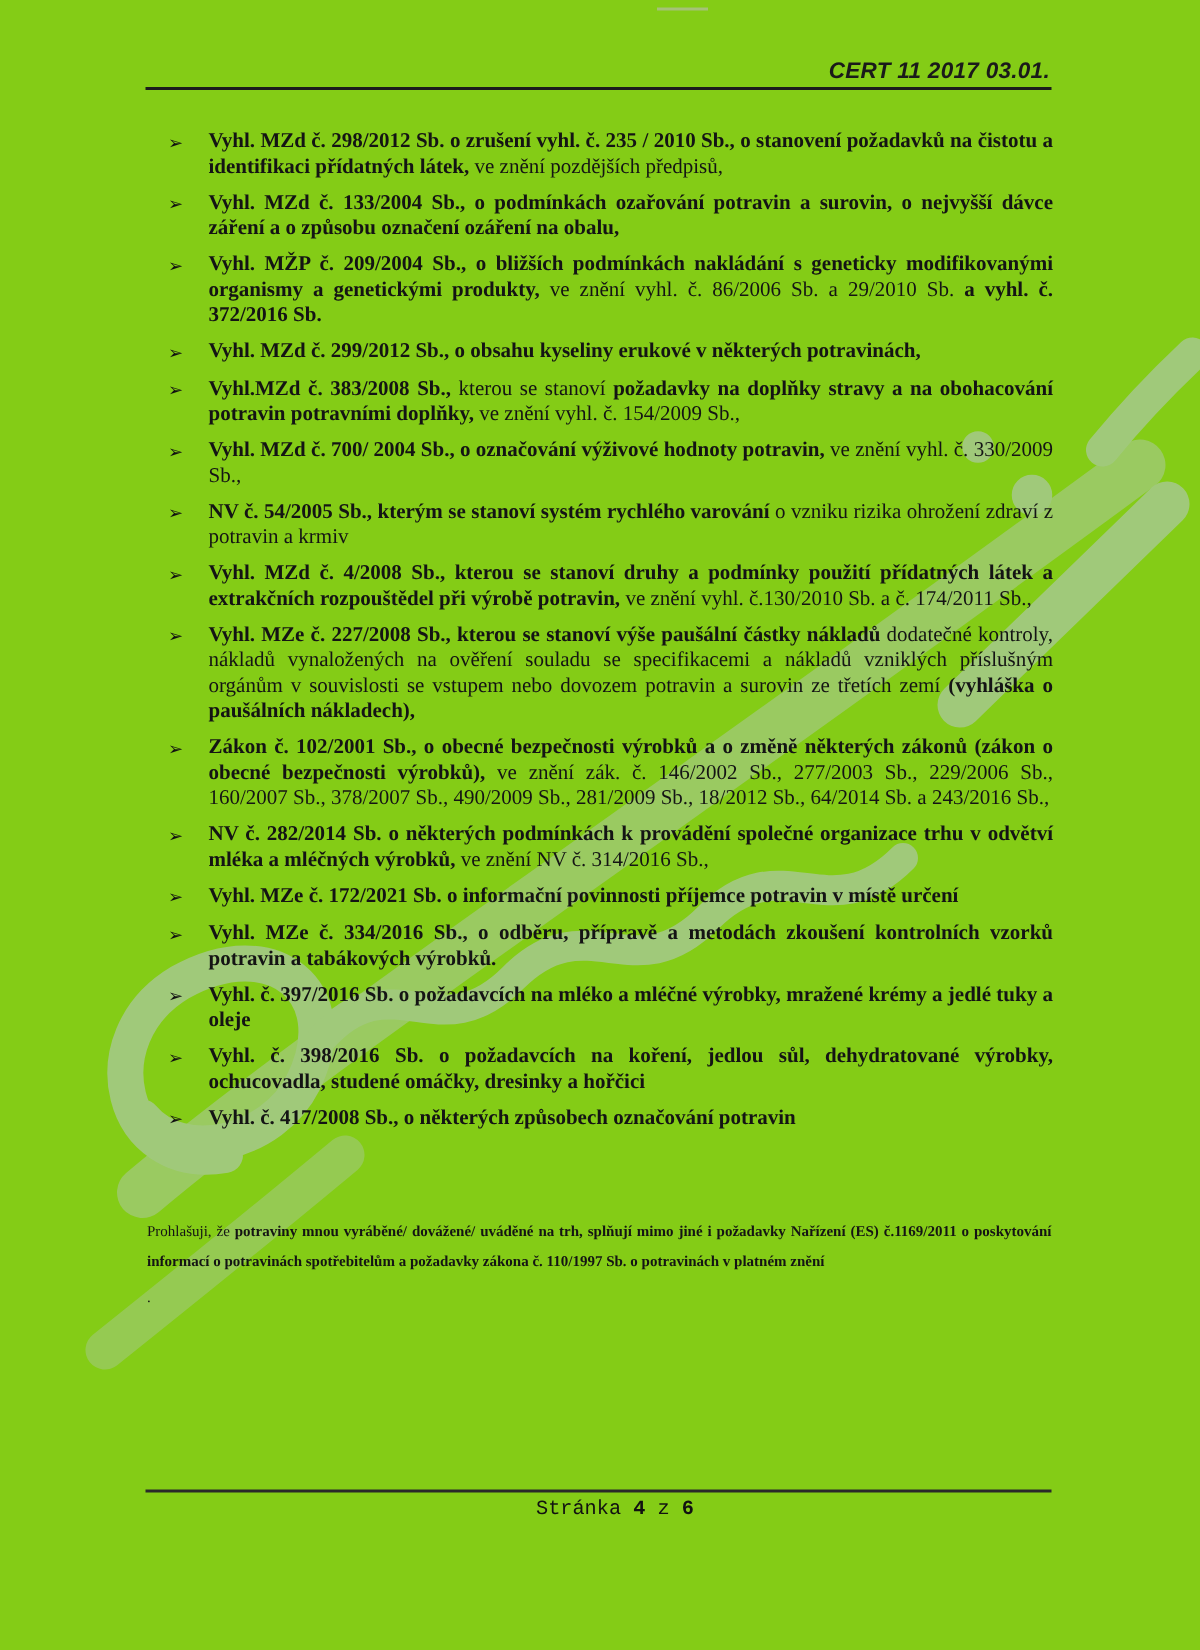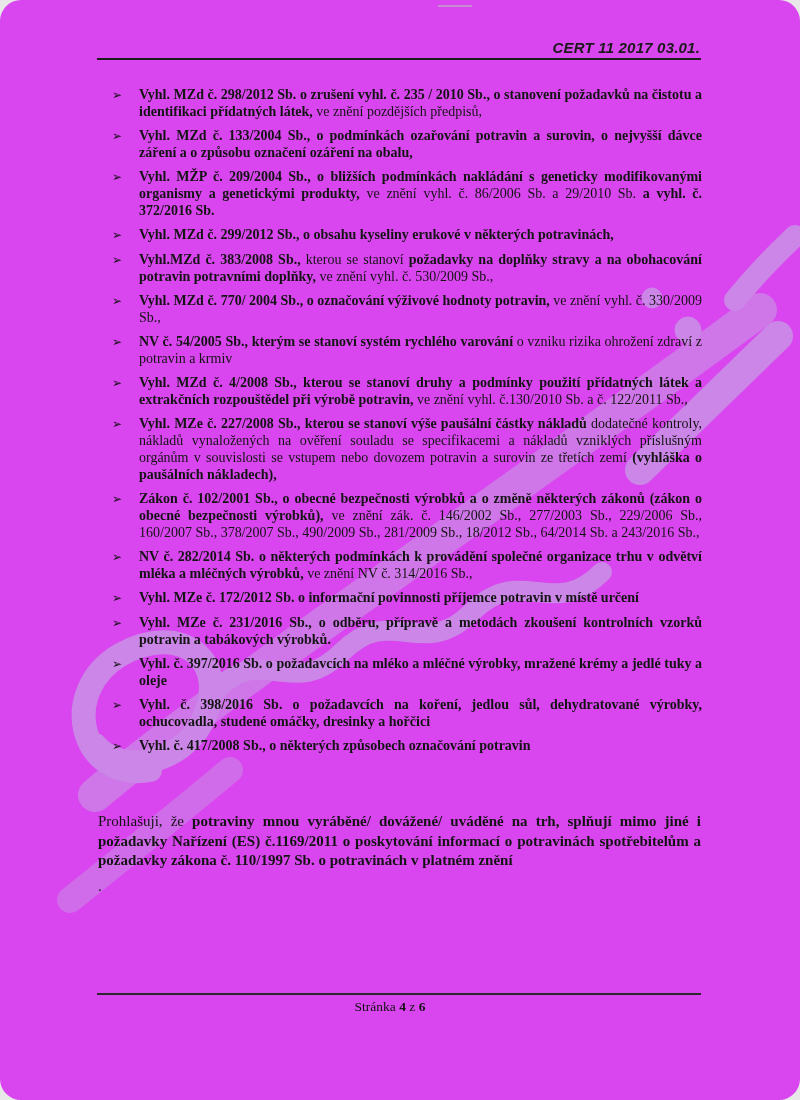--- a/index.html
+++ b/index.html
@@ -1,45 +1,45 @@
 <!DOCTYPE html>
 <html><head>
 <meta charset="utf-8">
 <style>
   html,body{margin:0;padding:0;background:#e8e8e8;}
   .page{
-    position:relative;width:800px;height:1100px;margin:0 auto;background:#d946ef;
-    font-family:"Liberation Serif",serif;color:#141414;overflow:hidden;border-radius:21px;
+    position:relative;width:800px;height:1100px;margin:0 auto;background:#84cc16;
+    font-family:"Liberation Serif",serif;color:#141414;overflow:hidden;
   }
   .wm{position:absolute;top:0;left:0;z-index:0;}
   .content{position:relative;z-index:1;}
   .scan-mark{position:absolute;top:5px;left:438px;width:34px;height:2px;background:#bbb;opacity:.6;}
   .header-code{
     position:absolute;top:39px;right:100px;
     font-family:"Liberation Sans",sans-serif;font-weight:bold;font-style:italic;
     font-size:15px;letter-spacing:.2px;color:#1a1a1a;
   }
   .header-rule{position:absolute;top:58px;left:97px;width:604px;height:2px;background:#1c1c1c;}
   ul.law-list{
     position:absolute;top:86px;left:112px;width:590px;margin:0;padding:0;list-style:none;
   }
   ul.law-list li{display:flex;margin:0 0 7px 0;}
   .bullet{flex:0 0 27px;font-size:12px;line-height:17px;padding-top:1px;color:#111;}
   .itext{flex:1;font-size:14px;line-height:17px;text-align:justify;}
   .b{font-weight:bold;}
   .paras{
     position:absolute;top:812px;left:98px;width:603px;
-    font-size:15px;line-height:19.5px;text-align:justify;
+    font-size:10px;line-height:19.5px;text-align:justify;
   }
   .paras p{margin:0 0 9px 0;}
   .paras p.p-dot{margin:0 0 2px 0;line-height:12px;}
   .footer-rule{position:absolute;top:993px;left:97px;width:604px;height:1.5px;background:#2a2a2a;}
   .footer{
-    position:absolute;top:999px;left:88px;width:604px;text-align:center;
-    font-family:Liberation Serif, serif;font-size:13.5px;color:#111;
+    position:absolute;top:999px;left:108px;width:604px;text-align:center;
+    font-family:Liberation Mono, monospace;font-size:13.5px;color:#111;
   }
 </style>
 </head>
 <body>
 
 <div class="page">
 
   <svg class="wm" width="800" height="1100" viewBox="0 0 800 1100" aria-hidden="true">
     <g fill="none" stroke-linecap="round" opacity="0.5" stroke="#bdc7de">
       <path d="M95,795 C220,690 420,560 760,310" stroke-width="34" opacity="0.75"></path>
@@ -72,53 +72,53 @@
         <li>
           <span class="bullet">➢</span>
           <div class="itext"><span class="b">Vyhl. MŽP č. 209/2004 Sb., o bližších podmínkách nakládání s geneticky modifikovanými organismy a genetickými produkty,</span><span> ve znění vyhl. č. 86/2006 Sb. a 29/2010 Sb. </span><span class="b">a vyhl. č. 372/2016 Sb.</span></div>
         </li>
         <li>
           <span class="bullet">➢</span>
           <div class="itext"><span class="b">Vyhl. MZd č. 299/2012 Sb., o obsahu kyseliny erukové v některých potravinách,</span></div>
         </li>
         <li>
           <span class="bullet">➢</span>
-          <div class="itext"><span class="b">Vyhl.MZd č. 383/2008 Sb.,</span><span> kterou se stanoví </span><span class="b">požadavky na doplňky stravy a na obohacování potravin potravními doplňky,</span><span> ve znění vyhl. č. 530/2009 Sb.,</span></div>
+          <div class="itext"><span class="b">Vyhl.MZd č. 383/2008 Sb.,</span><span> kterou se stanoví </span><span class="b">požadavky na doplňky stravy a na obohacování potravin potravními doplňky,</span><span> ve znění vyhl. č. 154/2009 Sb.,</span></div>
         </li>
         <li>
           <span class="bullet">➢</span>
-          <div class="itext"><span class="b">Vyhl. MZd č. 770/ 2004 Sb., o označování výživové hodnoty potravin,</span><span> ve znění vyhl. č. 330/2009 Sb.,</span></div>
+          <div class="itext"><span class="b">Vyhl. MZd č. 700/ 2004 Sb., o označování výživové hodnoty potravin,</span><span> ve znění vyhl. č. 330/2009 Sb.,</span></div>
         </li>
         <li>
           <span class="bullet">➢</span>
           <div class="itext"><span class="b">NV č. 54/2005 Sb., kterým se stanoví systém rychlého varování</span><span> o vzniku rizika ohrožení zdraví z potravin a krmiv</span></div>
         </li>
         <li>
           <span class="bullet">➢</span>
-          <div class="itext"><span class="b">Vyhl. MZd č. 4/2008 Sb., kterou se stanoví druhy a podmínky použití přídatných látek a extrakčních rozpouštědel při výrobě potravin,</span><span> ve znění vyhl. č.130/2010 Sb. a č. 122/2011 Sb.,</span></div>
+          <div class="itext"><span class="b">Vyhl. MZd č. 4/2008 Sb., kterou se stanoví druhy a podmínky použití přídatných látek a extrakčních rozpouštědel při výrobě potravin,</span><span> ve znění vyhl. č.130/2010 Sb. a č. 174/2011 Sb.,</span></div>
         </li>
         <li>
           <span class="bullet">➢</span>
           <div class="itext"><span class="b">Vyhl. MZe č. 227/2008 Sb., kterou se stanoví výše paušální částky nákladů</span><span> dodatečné kontroly, nákladů vynaložených na ověření souladu se specifikacemi a nákladů vzniklých příslušným orgánům v souvislosti se vstupem nebo dovozem potravin a surovin ze třetích zemí </span><span class="b">(vyhláška o paušálních nákladech),</span></div>
         </li>
         <li>
           <span class="bullet">➢</span>
           <div class="itext"><span class="b">Zákon č. 102/2001 Sb., o obecné bezpečnosti výrobků a o změně některých zákonů (zákon o obecné bezpečnosti výrobků),</span><span> ve znění zák. č. 146/2002 Sb., 277/2003 Sb., 229/2006 Sb., 160/2007 Sb., 378/2007 Sb., 490/2009 Sb., 281/2009 Sb., 18/2012 Sb., 64/2014 Sb. a 243/2016 Sb.,</span></div>
         </li>
         <li>
           <span class="bullet">➢</span>
           <div class="itext"><span class="b">NV č. 282/2014 Sb. o některých podmínkách k provádění společné organizace trhu v odvětví mléka a mléčných výrobků,</span><span> ve znění NV č. 314/2016 Sb.,</span></div>
         </li>
         <li>
           <span class="bullet">➢</span>
-          <div class="itext"><span class="b">Vyhl. MZe č. 172/2012 Sb. o informační povinnosti příjemce potravin v místě určení</span></div>
+          <div class="itext"><span class="b">Vyhl. MZe č. 172/2021 Sb. o informační povinnosti příjemce potravin v místě určení</span></div>
         </li>
         <li>
           <span class="bullet">➢</span>
-          <div class="itext"><span class="b">Vyhl. MZe č. 231/2016 Sb., o odběru, přípravě a metodách zkoušení kontrolních vzorků potravin a tabákových výrobků.</span></div>
+          <div class="itext"><span class="b">Vyhl. MZe č. 334/2016 Sb., o odběru, přípravě a metodách zkoušení kontrolních vzorků potravin a tabákových výrobků.</span></div>
         </li>
         <li>
           <span class="bullet">➢</span>
           <div class="itext"><span class="b">Vyhl. č. 397/2016 Sb. o požadavcích na mléko a mléčné výrobky, mražené krémy a jedlé tuky a oleje</span></div>
         </li>
         <li>
           <span class="bullet">➢</span>
           <div class="itext"><span class="b">Vyhl. č. 398/2016 Sb. o požadavcích na koření, jedlou sůl, dehydratované výrobky, ochucovadla, studené omáčky, dresinky a hořčici</span></div>
         </li>
         <li>

